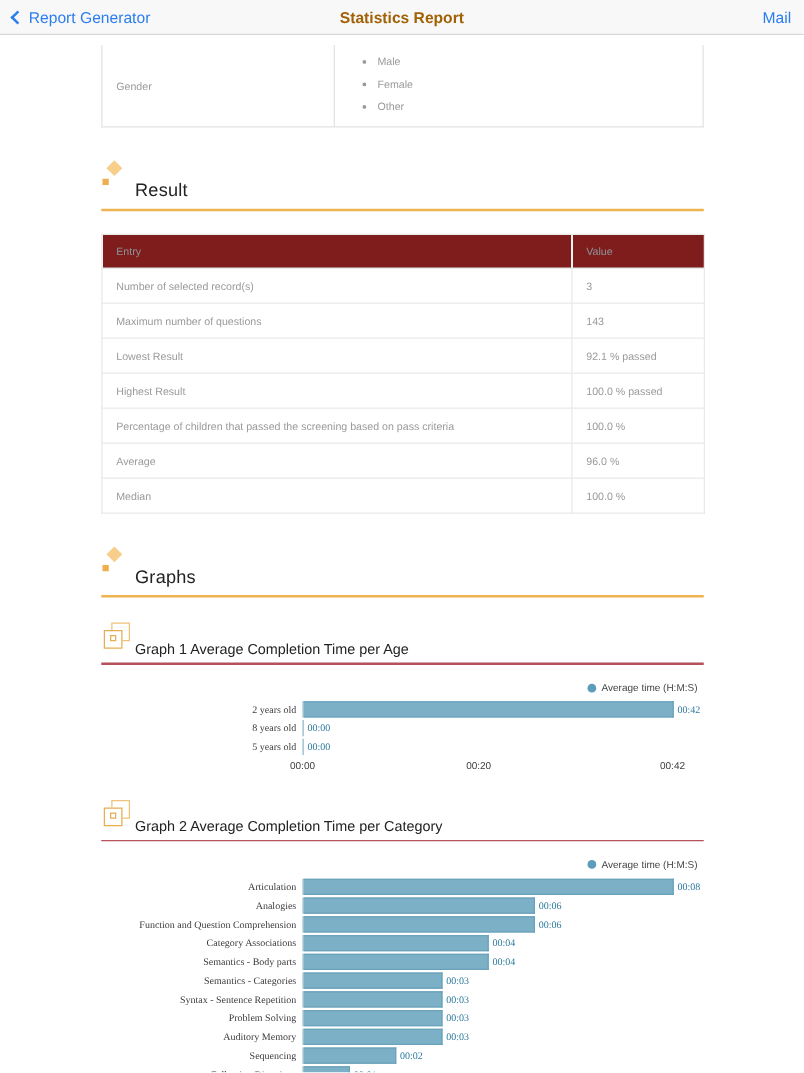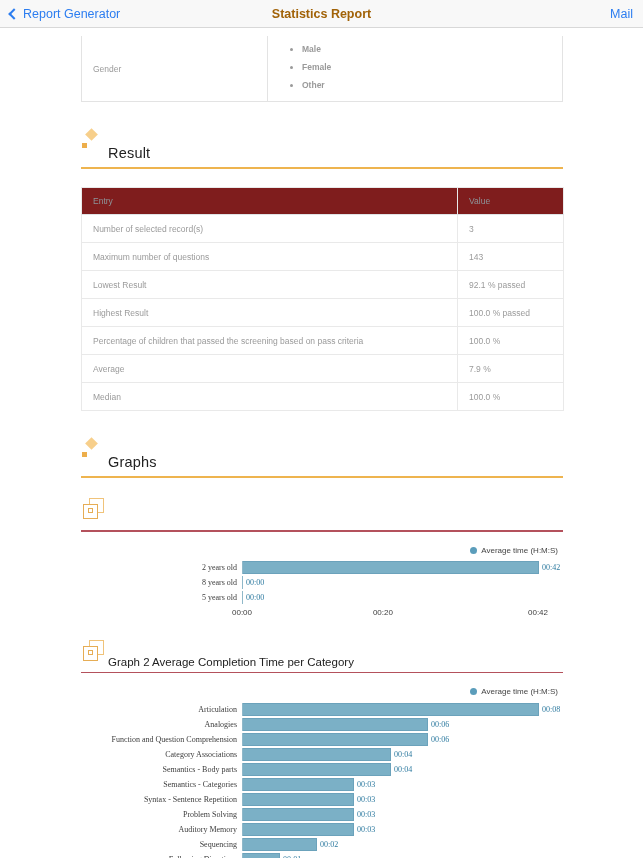--- a/index.html
+++ b/index.html
@@ -75,21 +75,20 @@
     width: 186px;
     border-right: 1px solid #e3e3e3;
     display: flex;
     align-items: center;
     padding-left: 11px;
     min-height: 60px;
   }
   .top-table .vals {
     flex: 1;
     padding: 4px 0 7px 22px;
-    font-weight: bold;
   }
   .top-table .vals li {
     list-style: none;
     position: relative;
     padding: 4px 0 4px 12px;
     font-size: 8.5px;
     color: #9a9a9a;
   }
   .top-table .vals li:before {
     content: "";
@@ -330,21 +329,21 @@
           <tr>
             <td>Highest Result</td>
             <td>100.0 % passed</td>
           </tr>
           <tr>
             <td>Percentage of children that passed the screening based on pass criteria</td>
             <td>100.0 %</td>
           </tr>
           <tr>
             <td>Average</td>
-            <td>7.9 %</td>
+            <td>96.0 %</td>
           </tr>
           <tr>
             <td>Median</td>
             <td>100.0 %</td>
           </tr>
         </tbody>
       </table>
     </div>
 
     <div class="section">
@@ -355,20 +354,21 @@
       </div>
       <div class="sec-rule"></div>
 
       <div class="graph-block">
         <div class="graph-head">
           <span class="g-icon">
             <span class="sq1"></span>
               <span class="sq2"></span>
               <span class="sq3"></span>
           </span>
+          <span class="graph-title">Graph 1 Average Completion Time per Age</span>
         </div>
         <div class="graph-rule"></div>
         <div class="chart">
           <div class="legend">
             <span class="dot"></span>
             <span>Average time (H:M:S)</span>
           </div>
           <div class="plot" id="g1-plot">
               <div class="row">
                 <div class="cat">2 years old</div>

